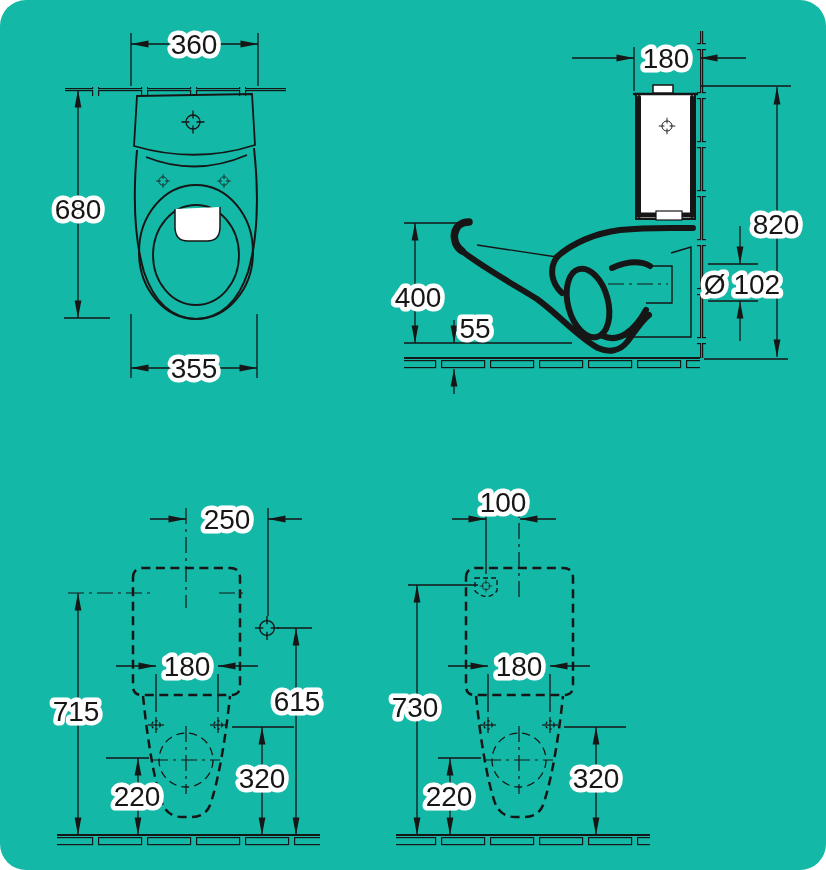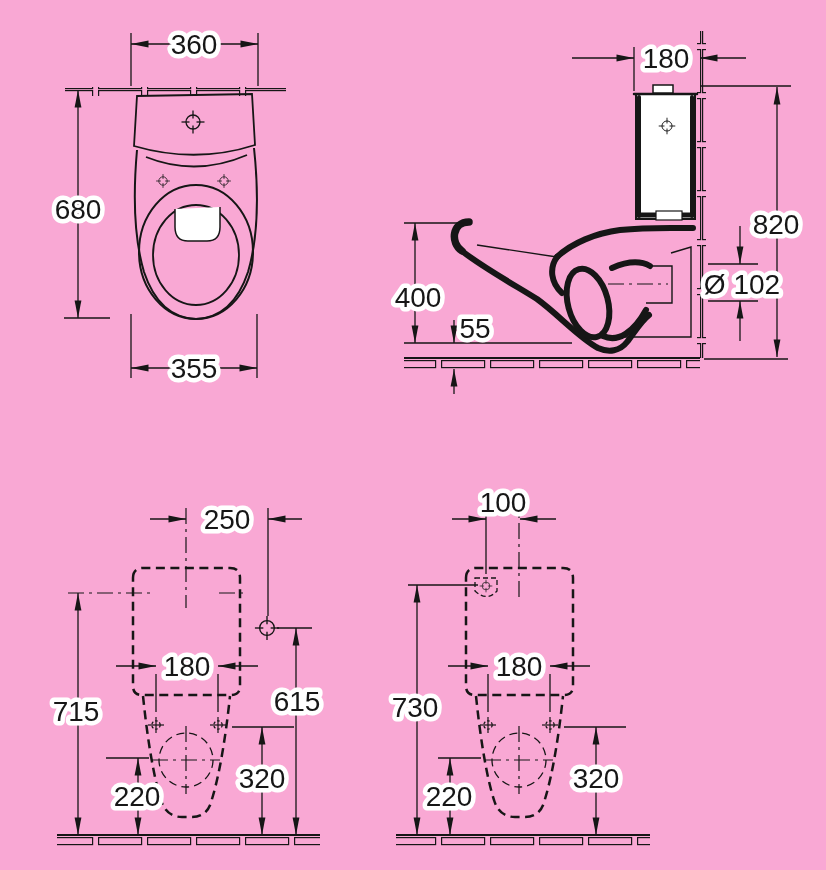--- a/index.html
+++ b/index.html
@@ -1,17 +1,17 @@
 <!DOCTYPE html>
 <html><head>
 <meta charset="utf-8">
 <style>
   html,body{margin:0;padding:0;background:#fff;}
-  .sheet{position:relative;width:826px;height:870px;background:#f9a8d4;overflow:hidden;
-         font-family:"Liberation Sans",sans-serif;}
+  .sheet{position:relative;width:826px;height:870px;background:#14b8a6;overflow:hidden;
+         font-family:"Liberation Sans",sans-serif;border-radius:26px;}
   svg{display:block;}
   .dim{stroke:#161616;stroke-width:1.3;fill:none;}
   .thin{stroke:#161616;stroke-width:1.4;fill:none;}
   .out{stroke:#161616;stroke-width:2;fill:none;}
   .out18{stroke:#161616;stroke-width:1.8;fill:none;}
   .thick{stroke:#161616;fill:none;stroke-linecap:round;}
   .dash{stroke:#161616;stroke-width:2.5;fill:none;stroke-dasharray:9 5.5;stroke-linecap:butt;}
   .cl{stroke:#161616;stroke-width:1.2;fill:none;stroke-dasharray:16 5 3 5;}
   .sym{stroke:#161616;stroke-width:1.3;fill:none;}
   text.dt{font-size:28px;fill:#161616;text-anchor:middle;dominant-baseline:central;

